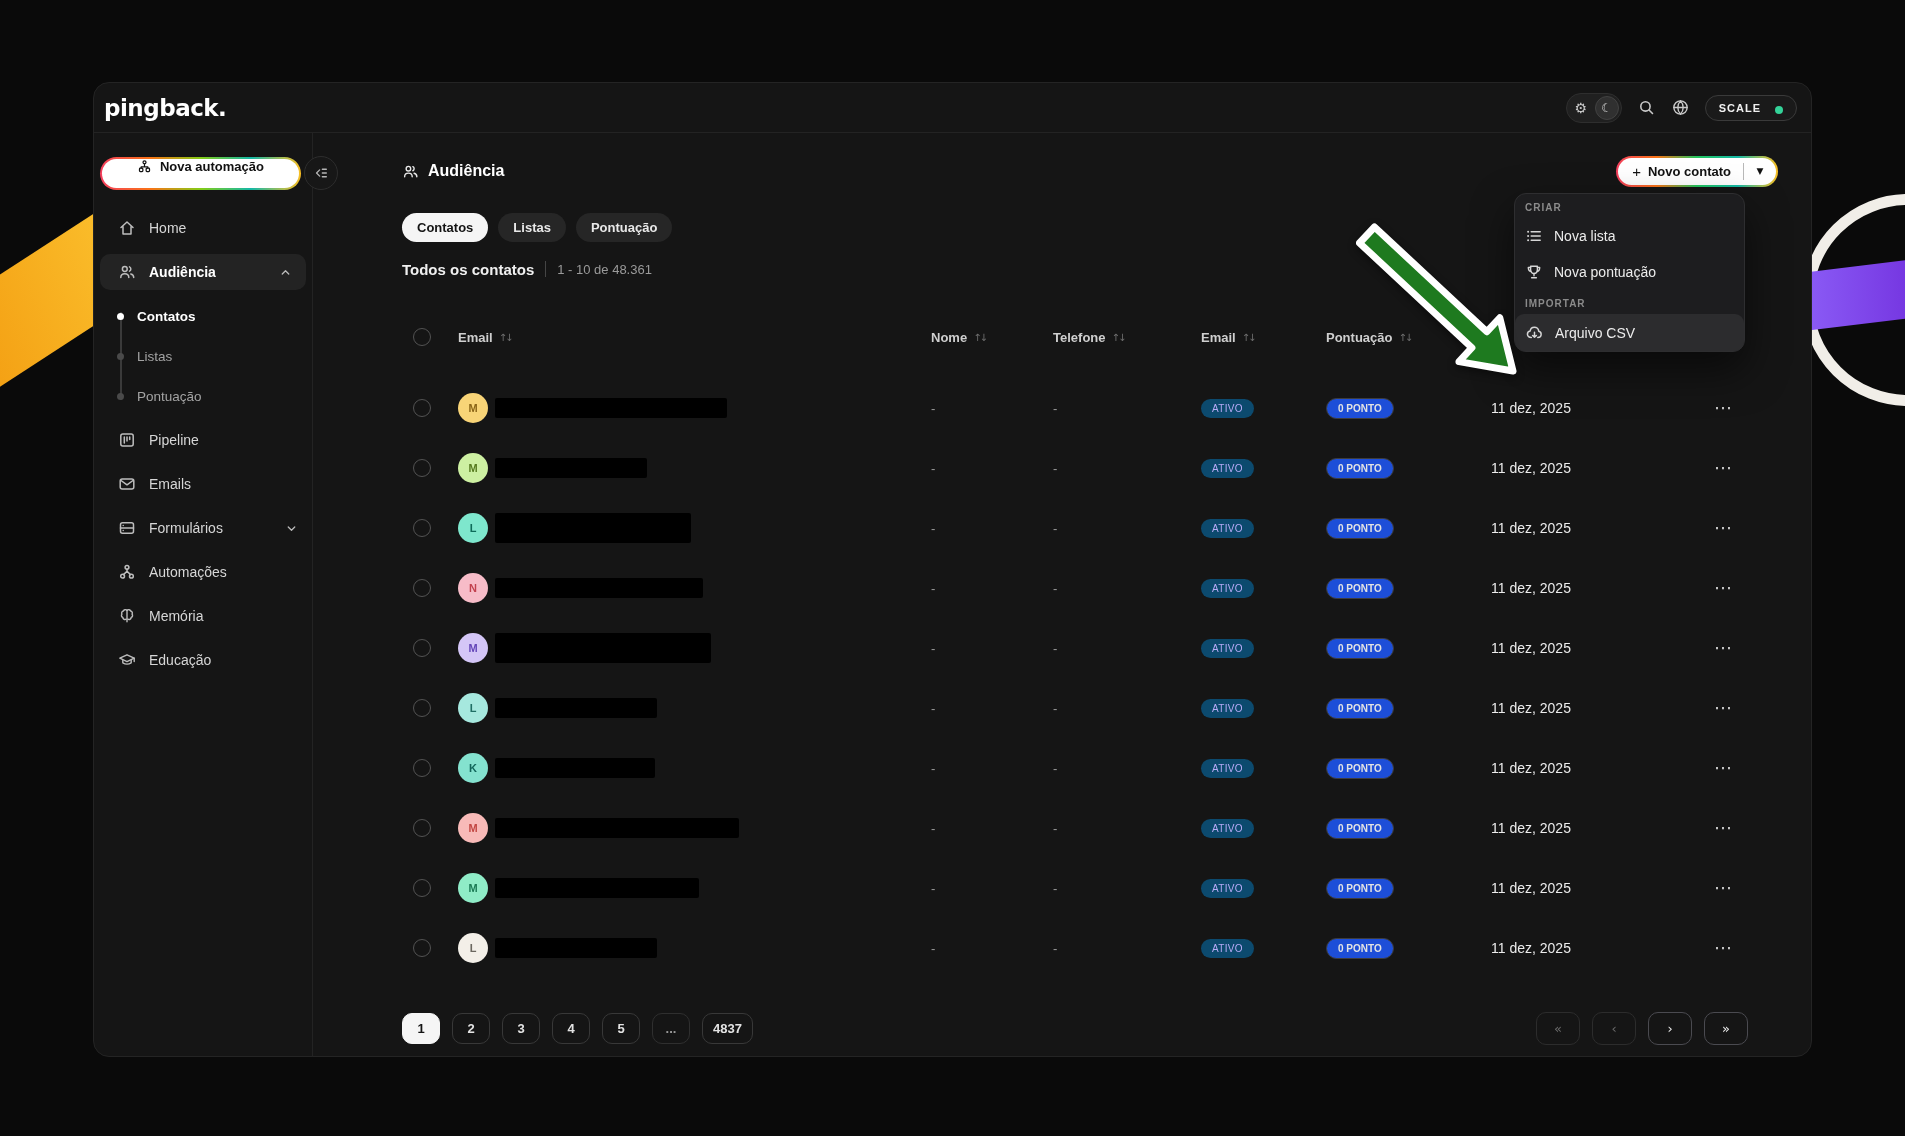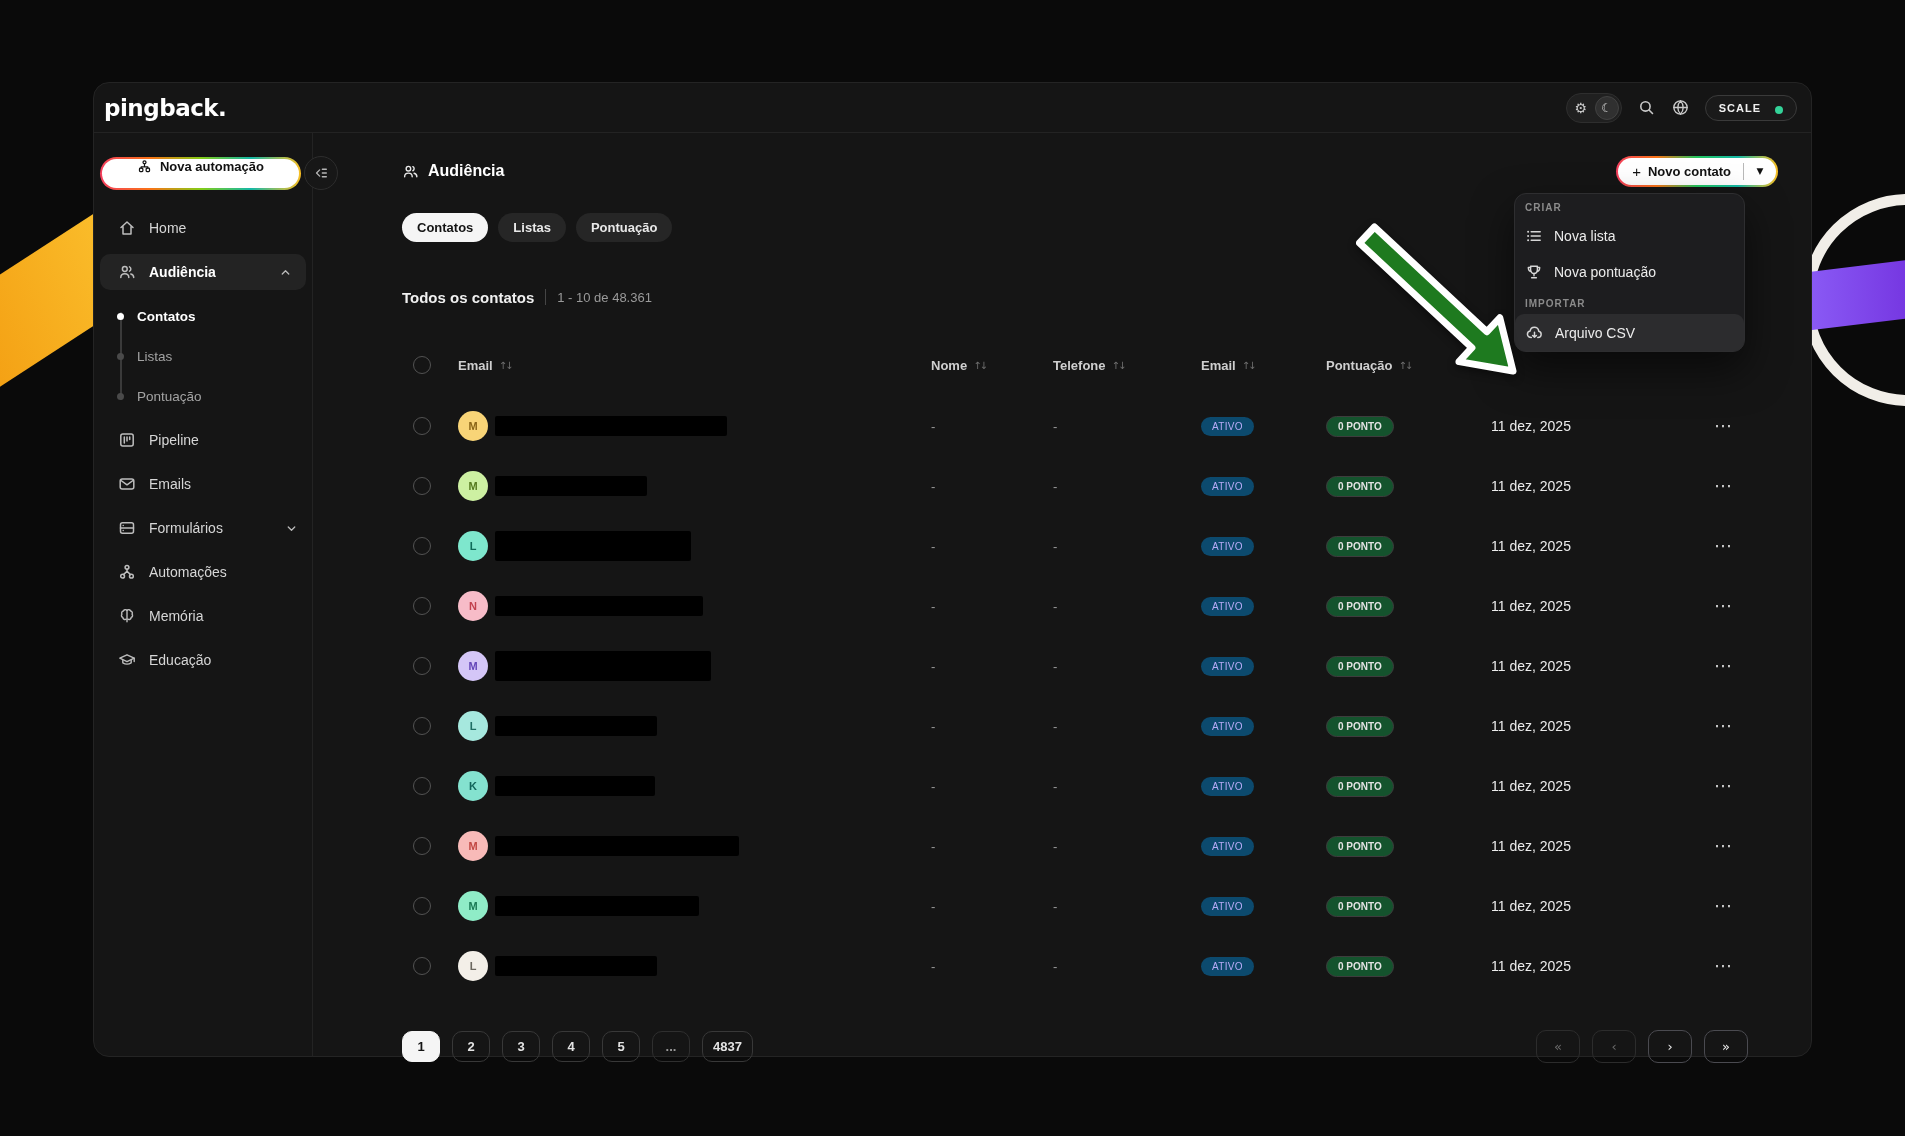--- a/index.html
+++ b/index.html
@@ -49,41 +49,41 @@
   .page-title{display:flex;align-items:center;gap:9px;font-size:16px;font-weight:700;color:#fff}
   .page-title .ic{color:#e8e8e8}
   .new-contact-wrap{border-radius:999px;padding:2px;background:linear-gradient(90deg,#f43f5e,#f97316,#22c55e,#14b8a6,#fbbf24)}
   .new-contact{background:#fff;border-radius:999px;display:flex;align-items:center;height:27px;padding:0 2px 0 14px;font-size:13px;font-weight:700;color:#111}
   .nc-plus{font-size:15px;margin-right:7px;font-weight:400}
   .nc-div{width:1px;height:17px;background:#b9b9b9;margin:0 2px 0 12px}
   .nc-caret{width:28px;text-align:center;font-size:9px;font-family:"DejaVu Sans",sans-serif}
   .tabs{margin-top:26px;display:flex;gap:10px}
   .tab{height:29px;padding:0 15px;border-radius:999px;background:#262626;color:#e8e8e8;font-size:13px;font-weight:700;display:flex;align-items:center}
   .tab.active{background:#f5f5f5;color:#141414}
-  .summary{margin-top:47px;height:16px;display:flex;align-items:center;gap:11px}
+  .summary{margin-top:19px;height:16px;display:flex;align-items:center;gap:11px}
   .summary-title{font-size:15px;font-weight:700;color:#f0f0f0}
   .summary-sep{width:1px;height:16px;background:#454545}
   .summary-range{font-size:13px;color:#9a9a9a}
 
   
   .table{margin-top:47px}
   .thead,.trow{display:grid;grid-template-columns:40px 489px 122px 148px 125px 165px 223px 1fr;align-items:center}
-  .thead{height:26px;margin-bottom:18px;color:#cfcfcf;font-size:13px;font-weight:700}
+  .thead{height:26px;margin-bottom:28px;color:#cfcfcf;font-size:13px;font-weight:700}
   .th{display:flex;align-items:center;gap:6px}
   .th.pad{padding-left:16px}
   .sort{font-family:"DejaVu Sans",sans-serif;font-size:10px;color:#6f6f6f;letter-spacing:-2px;font-weight:400}
   .checkbox{width:18px;height:18px;border-radius:50%;border:1.6px solid #525252;display:block;margin-left:11px}
   .trow{height:60px}
   .cell{display:flex;align-items:center}
   .email-cell{gap:7px;padding-left:16px}
   .avatar{width:30px;height:30px;border-radius:50%;display:flex;align-items:center;justify-content:center;font-size:11px;font-weight:700;flex:none}
   .redact{background:#000;border-radius:2px}
   .dash{color:#9a9a9a;font-size:13px}
   .status-badge{display:inline-flex;padding:4px 11px;background:#0c4a6e;color:#b7abf6;font-size:10px;font-weight:400;border-radius:999px;letter-spacing:.3px}
-  .points-badge{display:inline-flex;padding:4px 11px;border:1px solid #3d3d3d;color:#e3e3e3;font-size:10px;font-weight:700;border-radius:999px;background:#14532d}
+  .points-badge{display:inline-flex;padding:4px 11px;border:1px solid #3d3d3d;color:#e3e3e3;font-size:10px;font-weight:700;border-radius:999px;background:#1d4ed8}
   .date{font-size:14px;color:#ececec}
   .dots-btn{color:#cfcfcf;font-size:18px;font-family:"DejaVu Sans",sans-serif;line-height:10px}
 
   
   .pagination{margin-top:34px;display:flex;align-items:center;justify-content:space-between;padding-right:30px}
   .pages{display:flex;gap:12px}
   .page-btn{min-width:38px;height:31px;padding:0 10px;border-radius:10px;border:1px solid #383838;color:#e3e3e3;font-size:13px;font-weight:700;background:transparent}
   .page-btn.active{background:#f5f5f5;color:#141414;border-color:#f5f5f5}
   .page-btn.ellipsis{color:#9a9a9a;border-color:#2f2f2f}
   .nav-btns{display:flex;gap:12px}

